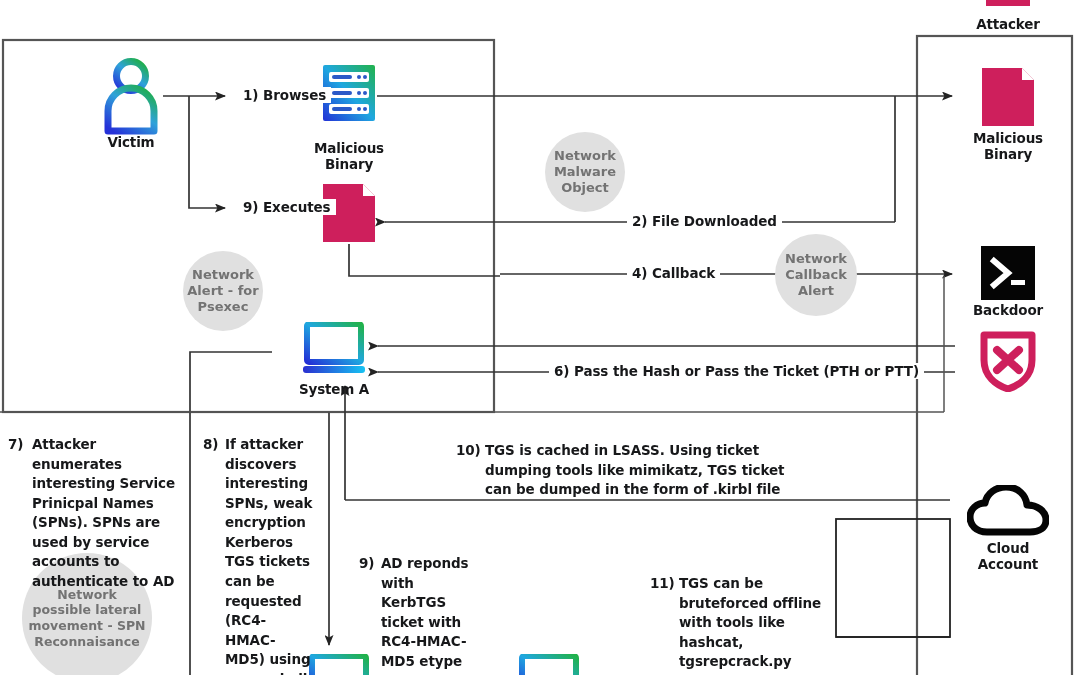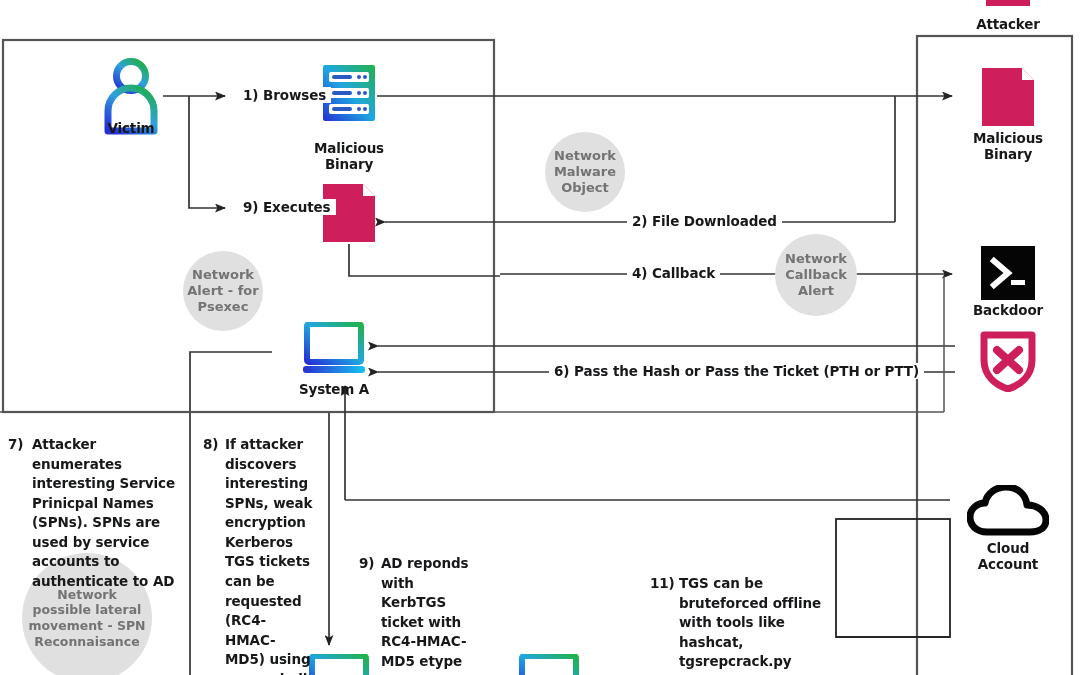--- a/index.html
+++ b/index.html
@@ -100,21 +100,21 @@
     <path d="M950,519 L950,519" stroke="#222" stroke-width="1.5" fill="none"></path>
     <path d="M836,637 L950,637" stroke="#222" stroke-width="1.6" fill="none"></path>
   </svg>
 
   <div class="node" style="left:102px;top:57px;width:58px;height:78px;">
     <svg viewBox="0 0 58 78" width="58" height="78">
       <circle cx="29" cy="19" r="14.5" fill="none" stroke="url(#gradPerson)" stroke-width="7"></circle>
       <path d="M6,74 L6,54 A23,23 0 0 1 52,54 L52,74 Z" fill="none" stroke="url(#gradPerson)" stroke-width="7" stroke-linejoin="round"></path>
     </svg>
   </div>
-  <div class="caption" style="left:81px;top:120px;width:100px;">Victim</div>
+  <div class="caption" style="left:81px;top:134px;width:100px;">Victim</div>
 
   <div class="node" style="left:322px;top:64px;width:54px;height:58px;">
     <svg viewBox="0 0 54 58" width="54" height="58">
       <rect x="1" y="1" width="52" height="56" rx="2" fill="url(#gradGB)"></rect>
       <g fill="#ffffff">
         <rect x="7" y="8" width="40" height="10" rx="2"></rect>
         <rect x="7" y="24" width="40" height="10" rx="2"></rect>
         <rect x="7" y="40" width="40" height="10" rx="2"></rect>
       </g>
       <g fill="#2b59c8">
@@ -227,19 +227,23 @@
   <div class="note" style="left:203px;top:435px;width:112px;">
     <span class="num">8)</span>
     <span class="body" style="display:block;padding-left:22px;">If attacker discovers interesting SPNs, weak encryption Kerberos TGS tickets can be requested (RC4-HMAC-MD5) using powershell commandlets</span>
   </div>
 
   <div class="note" style="left:359px;top:554px;width:120px;">
     <span class="num">9)</span>
     <span class="body" style="display:block;padding-left:22px;">AD reponds with KerbTGS ticket with RC4-HMAC-MD5 etype</span>
   </div>
 
+  <div class="note" style="left:456px;top:441px;width:350px;">
+    <span class="num">10)</span>
+    <span class="body" style="display:block;padding-left:29px;">TGS is cached in LSASS. Using ticket dumping tools like mimikatz, TGS ticket can be dumped in the form of .kirbl file</span>
+  </div>
 
   <div class="note" style="left:650px;top:554px;width:200px;margin-top:20px;">
     <span class="num">11)</span>
     <span class="body" style="display:block;padding-left:29px;">TGS can be bruteforced offline with tools like hashcat, tgsrepcrack.py</span>
   </div>
 
 </div>
 
 </body></html>

